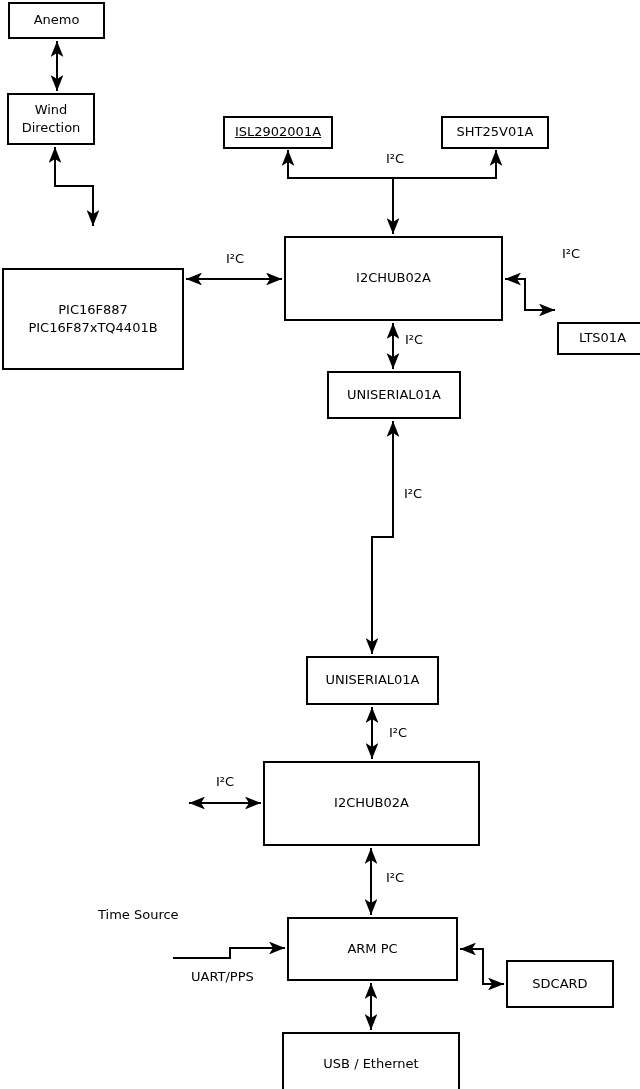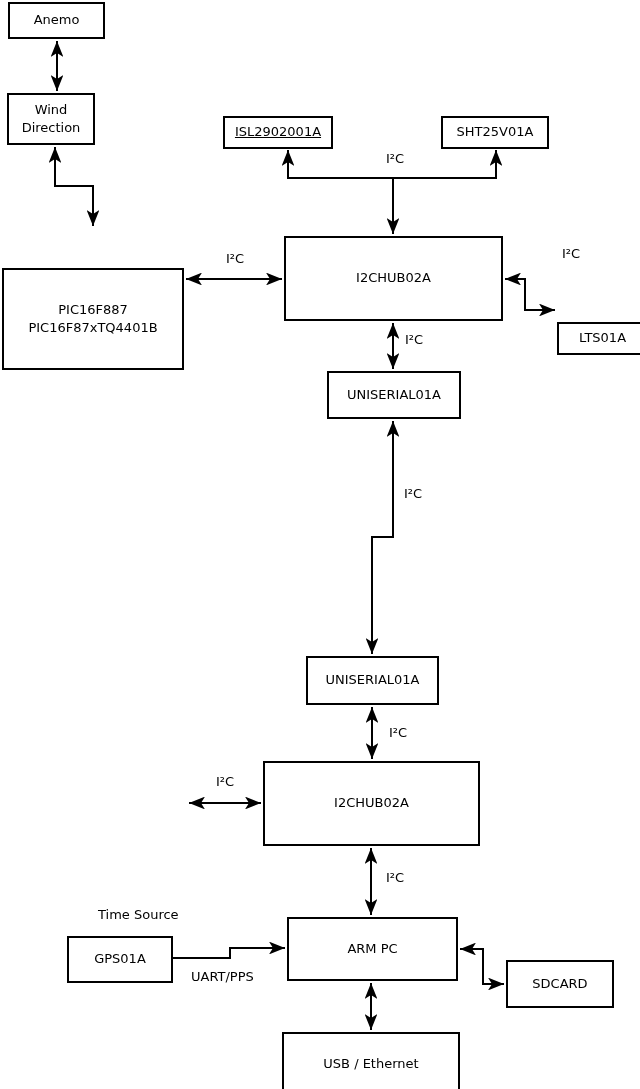--- a/index.html
+++ b/index.html
@@ -108,23 +108,20 @@
 
   <div class="node" style="left:306px; top:656px; width:133px; height:49px;">
     <span class="node-label">UNISERIAL01A</span>
   </div>
 
   <div class="node" style="left:263px; top:761px; width:217px; height:85px;">
     <span class="node-label">I2CHUB02A</span>
   </div>
 
 
-  <div class="node" style="left:67px; top:936px; width:106px; height:47px;">
-    <span class="node-label">GPS01A</span>
-  </div>
 
   <div class="node" style="left:287px; top:917px; width:171px; height:64px;">
     <span class="node-label">ARM PC</span>
   </div>
 
   <div class="node" style="left:506px; top:960px; width:108px; height:48px;">
     <span class="node-label">SDCARD</span>
   </div>
 
   <div class="node" style="left:282px; top:1032px; width:178px; height:64px;">

